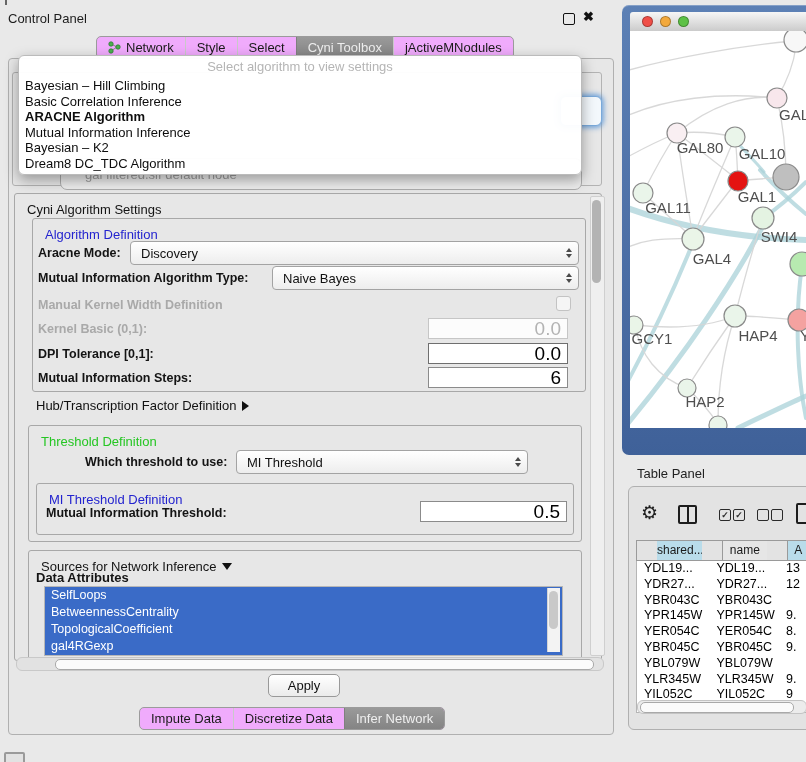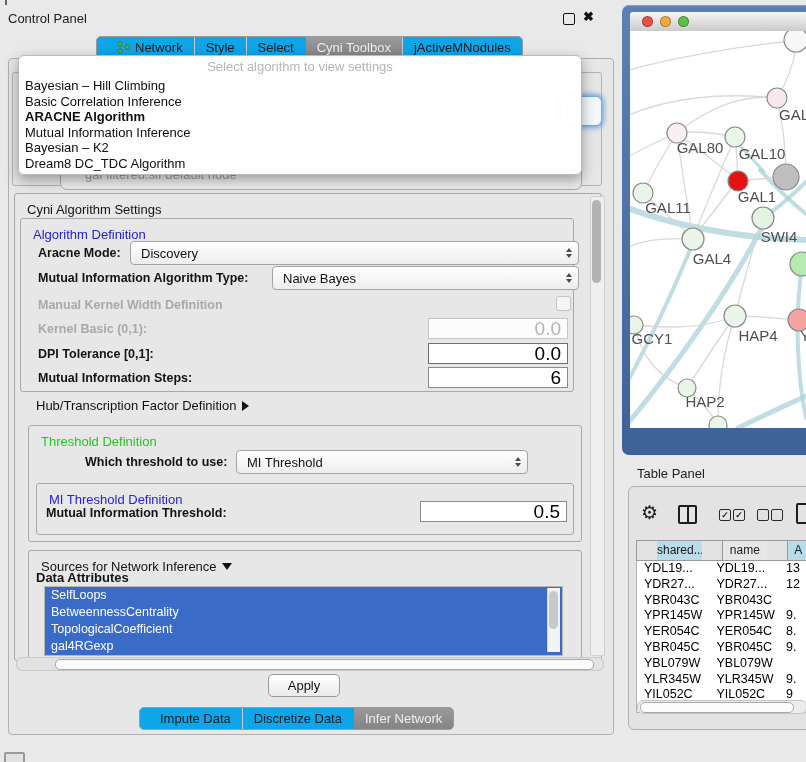--- a/index.html
+++ b/index.html
@@ -6,21 +6,21 @@
   #screen{position:relative;width:806px;height:762px;background:#e9e9e9;overflow:hidden;}
   .abs{position:absolute;}
 
   
   .cp-title{left:8px;top:11px;font-size:13px;color:#1c1c1c;}
   .float-btn{left:563px;top:13px;width:10px;height:10px;border:1.6px solid #111;border-radius:2px;}
   .close-btn{left:583px;top:9px;font-size:13px;font-weight:bold;color:#111;}
   .top-tick{left:5px;top:0;width:2px;height:5px;background:#666;}
 
   
-  .seg{display:flex;align-items:stretch;background:#0ea5e9;border:1px solid #9b9b9b;border-radius:5px;overflow:hidden;height:21px;padding-left:9px;}
+  .seg{display:flex;align-items:stretch;background:#f0abfc;border:1px solid #9b9b9b;border-radius:5px;overflow:hidden;height:21px;}
   .seg-item{display:flex;align-items:center;gap:5px;padding:0 11px;font-size:13px;color:#1a1a1a;border-left:1px solid #c9c9c9;cursor:default;white-space:nowrap;}
   .seg-item:first-child{border-left:none;}
   .seg-item.selected{background:linear-gradient(#9a9a9a,#848484);color:#efefef;border-left-color:#7f7f7f;}
   .top-tabs{left:96px;top:36px;}
   .bottom-tabs{left:139px;top:707px;}
 
   
   .main-panel{left:8px;top:58px;width:604px;height:675px;background:#e7e7e7;border:1px solid #b0b0b0;border-radius:4px;}
   .behind-group{left:12px;top:72px;width:588px;height:112px;border:1px solid #b3b3b3;border-radius:3px;background:#e7e7e7;}
   .focus-combo{left:560px;top:96px;width:40px;height:28px;border:1px solid #79a9da;border-radius:6px;background:#f3f8fc;box-shadow:0 0 5px 2px rgba(90,150,215,.8);}
@@ -143,21 +143,21 @@
   <div class="abs behind-group"></div>
   <div class="abs focus-combo"></div>
   <div class="abs gal-combo">
     <span class="val">gal filtered.sif default node</span>
   </div>
 
   <div class="abs group" style="left:14px;top:193px;width:586px;height:466px;">
     <span class="group-title">Cyni Algorithm Settings</span>
   </div>
 
-  <div class="abs group" style="left:20px;top:218px;width:552px;height:172px;">
+  <div class="abs group" style="left:32px;top:218px;width:552px;height:172px;">
     <span class="group-title blue">Algorithm Definition</span>
   </div>
   <div class="abs lbl" style="left:38px;top:246px;">Aracne Mode:</div>
   <div class="abs combo" style="left:130px;top:241px;width:447px;">
     <span class="cval">Discovery</span>
     <span class="spin">
         <i class="up"></i>
         <i class="down"></i>
       </span>
   </div>

